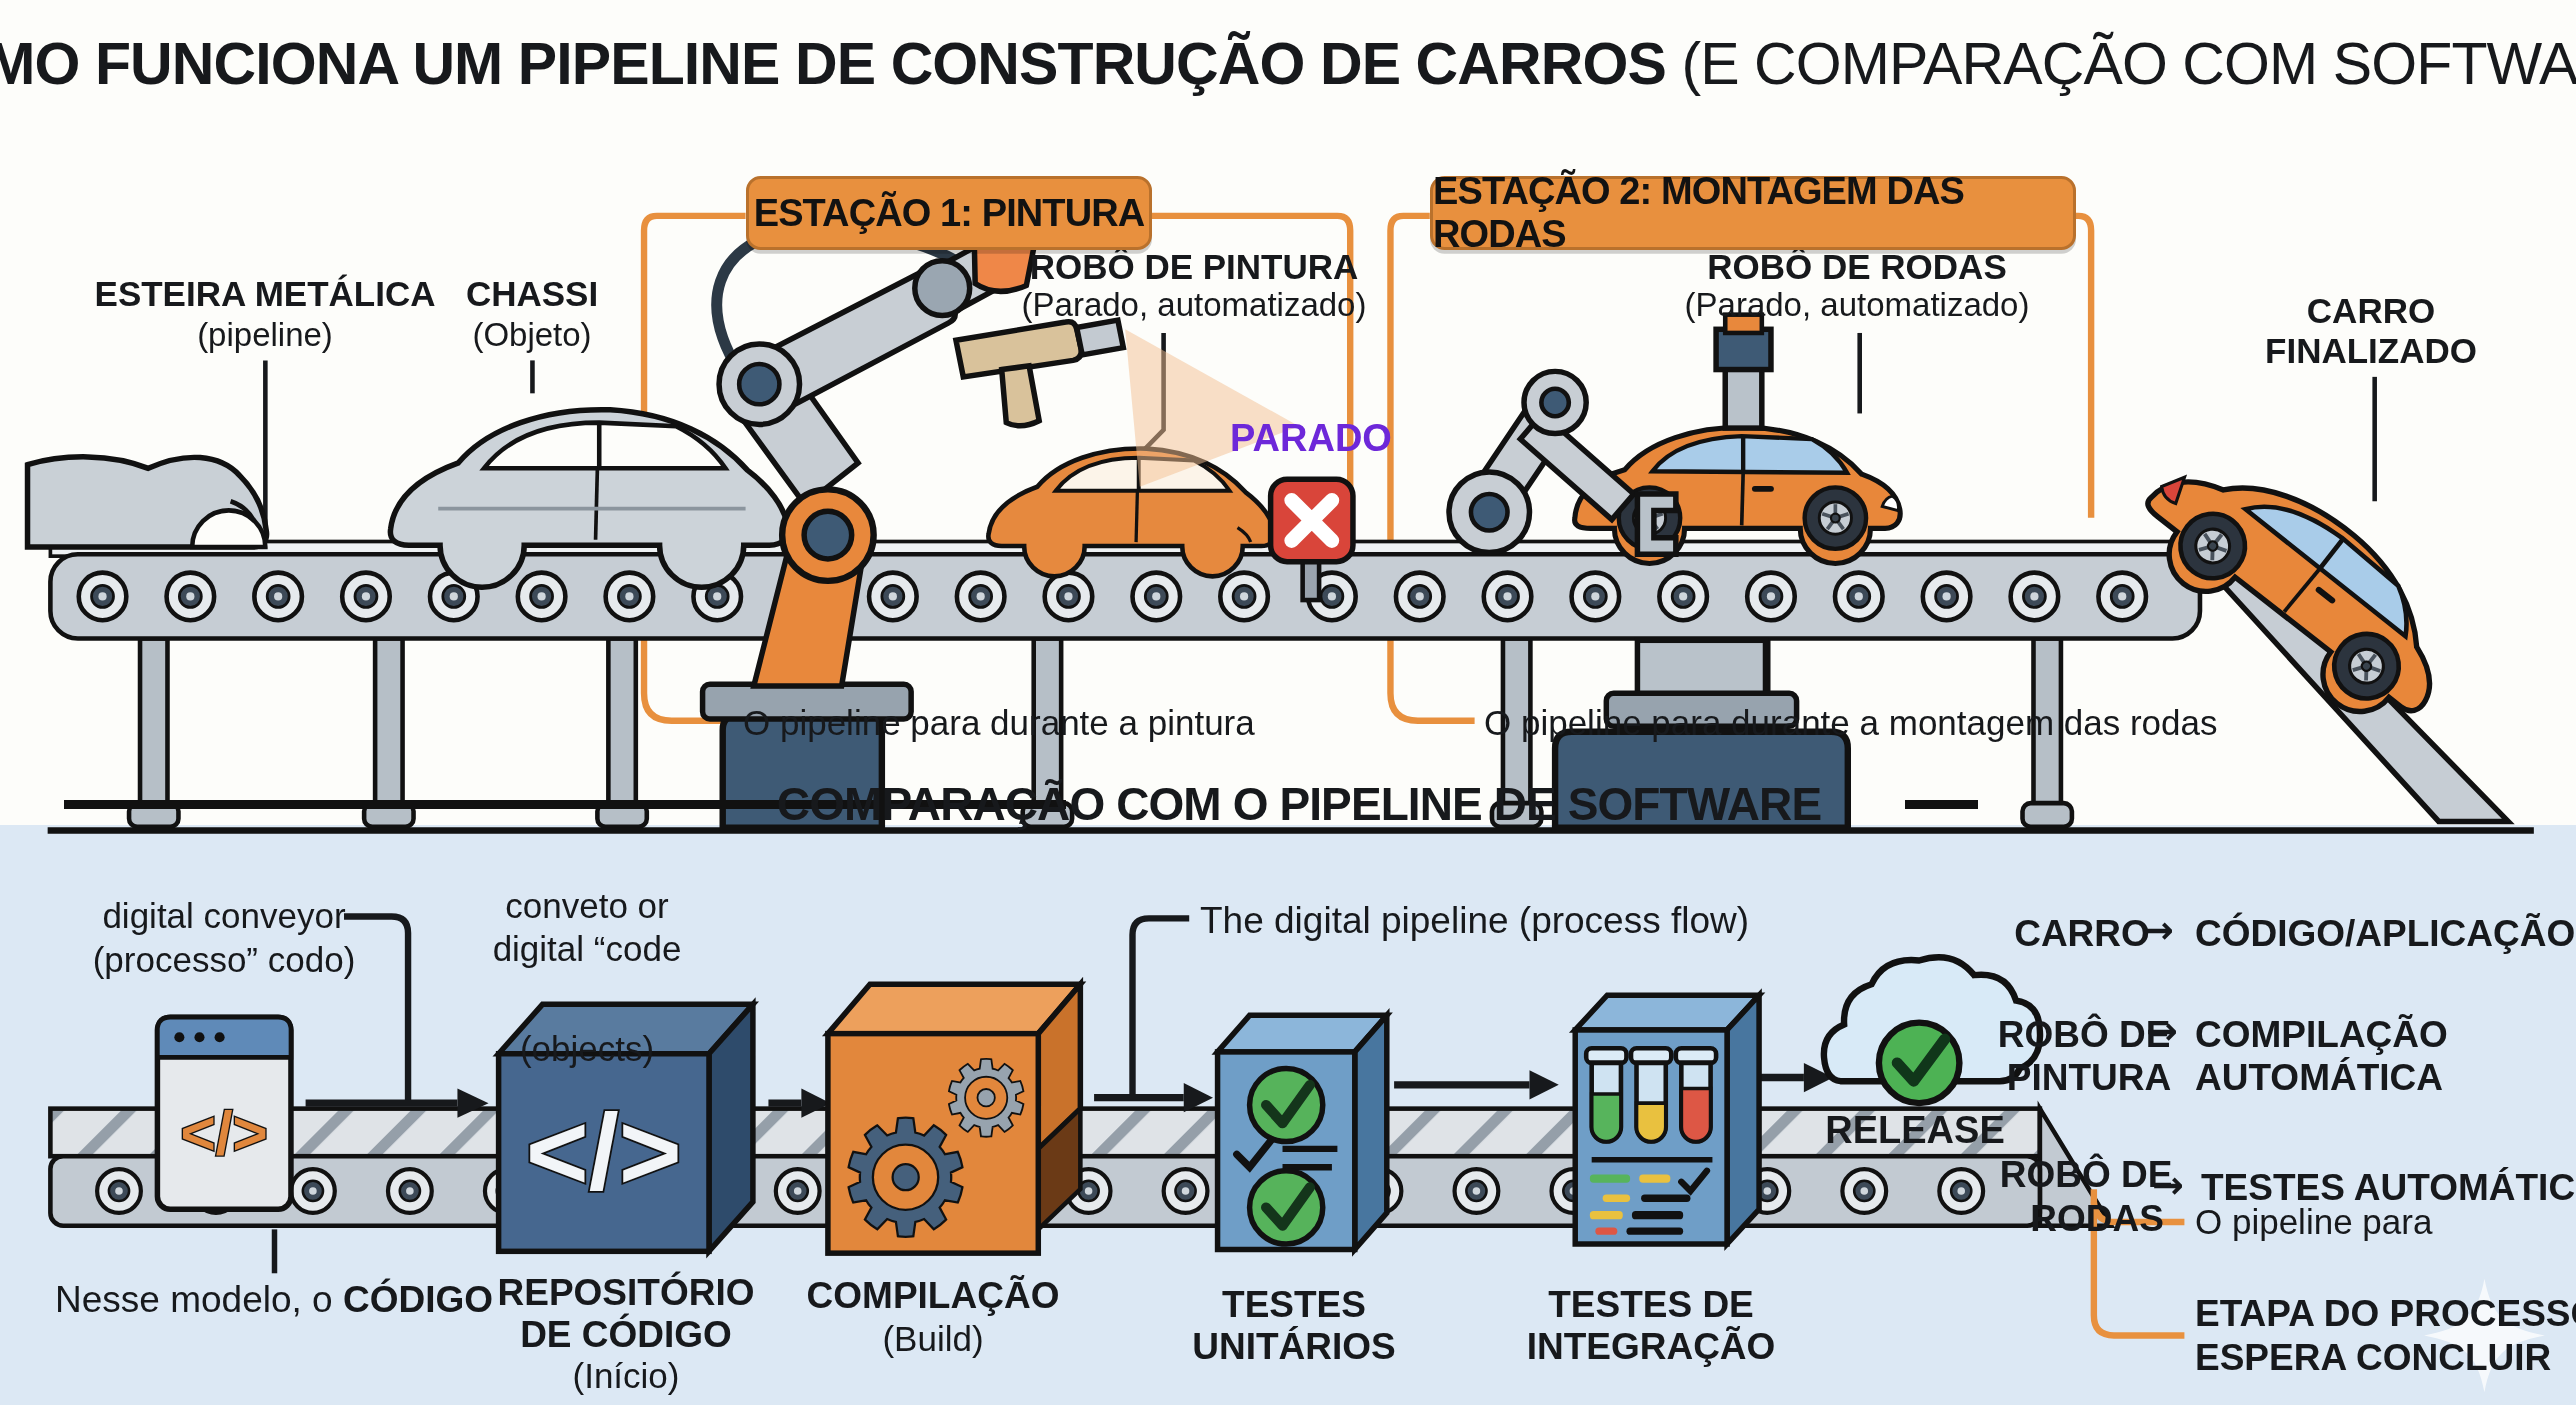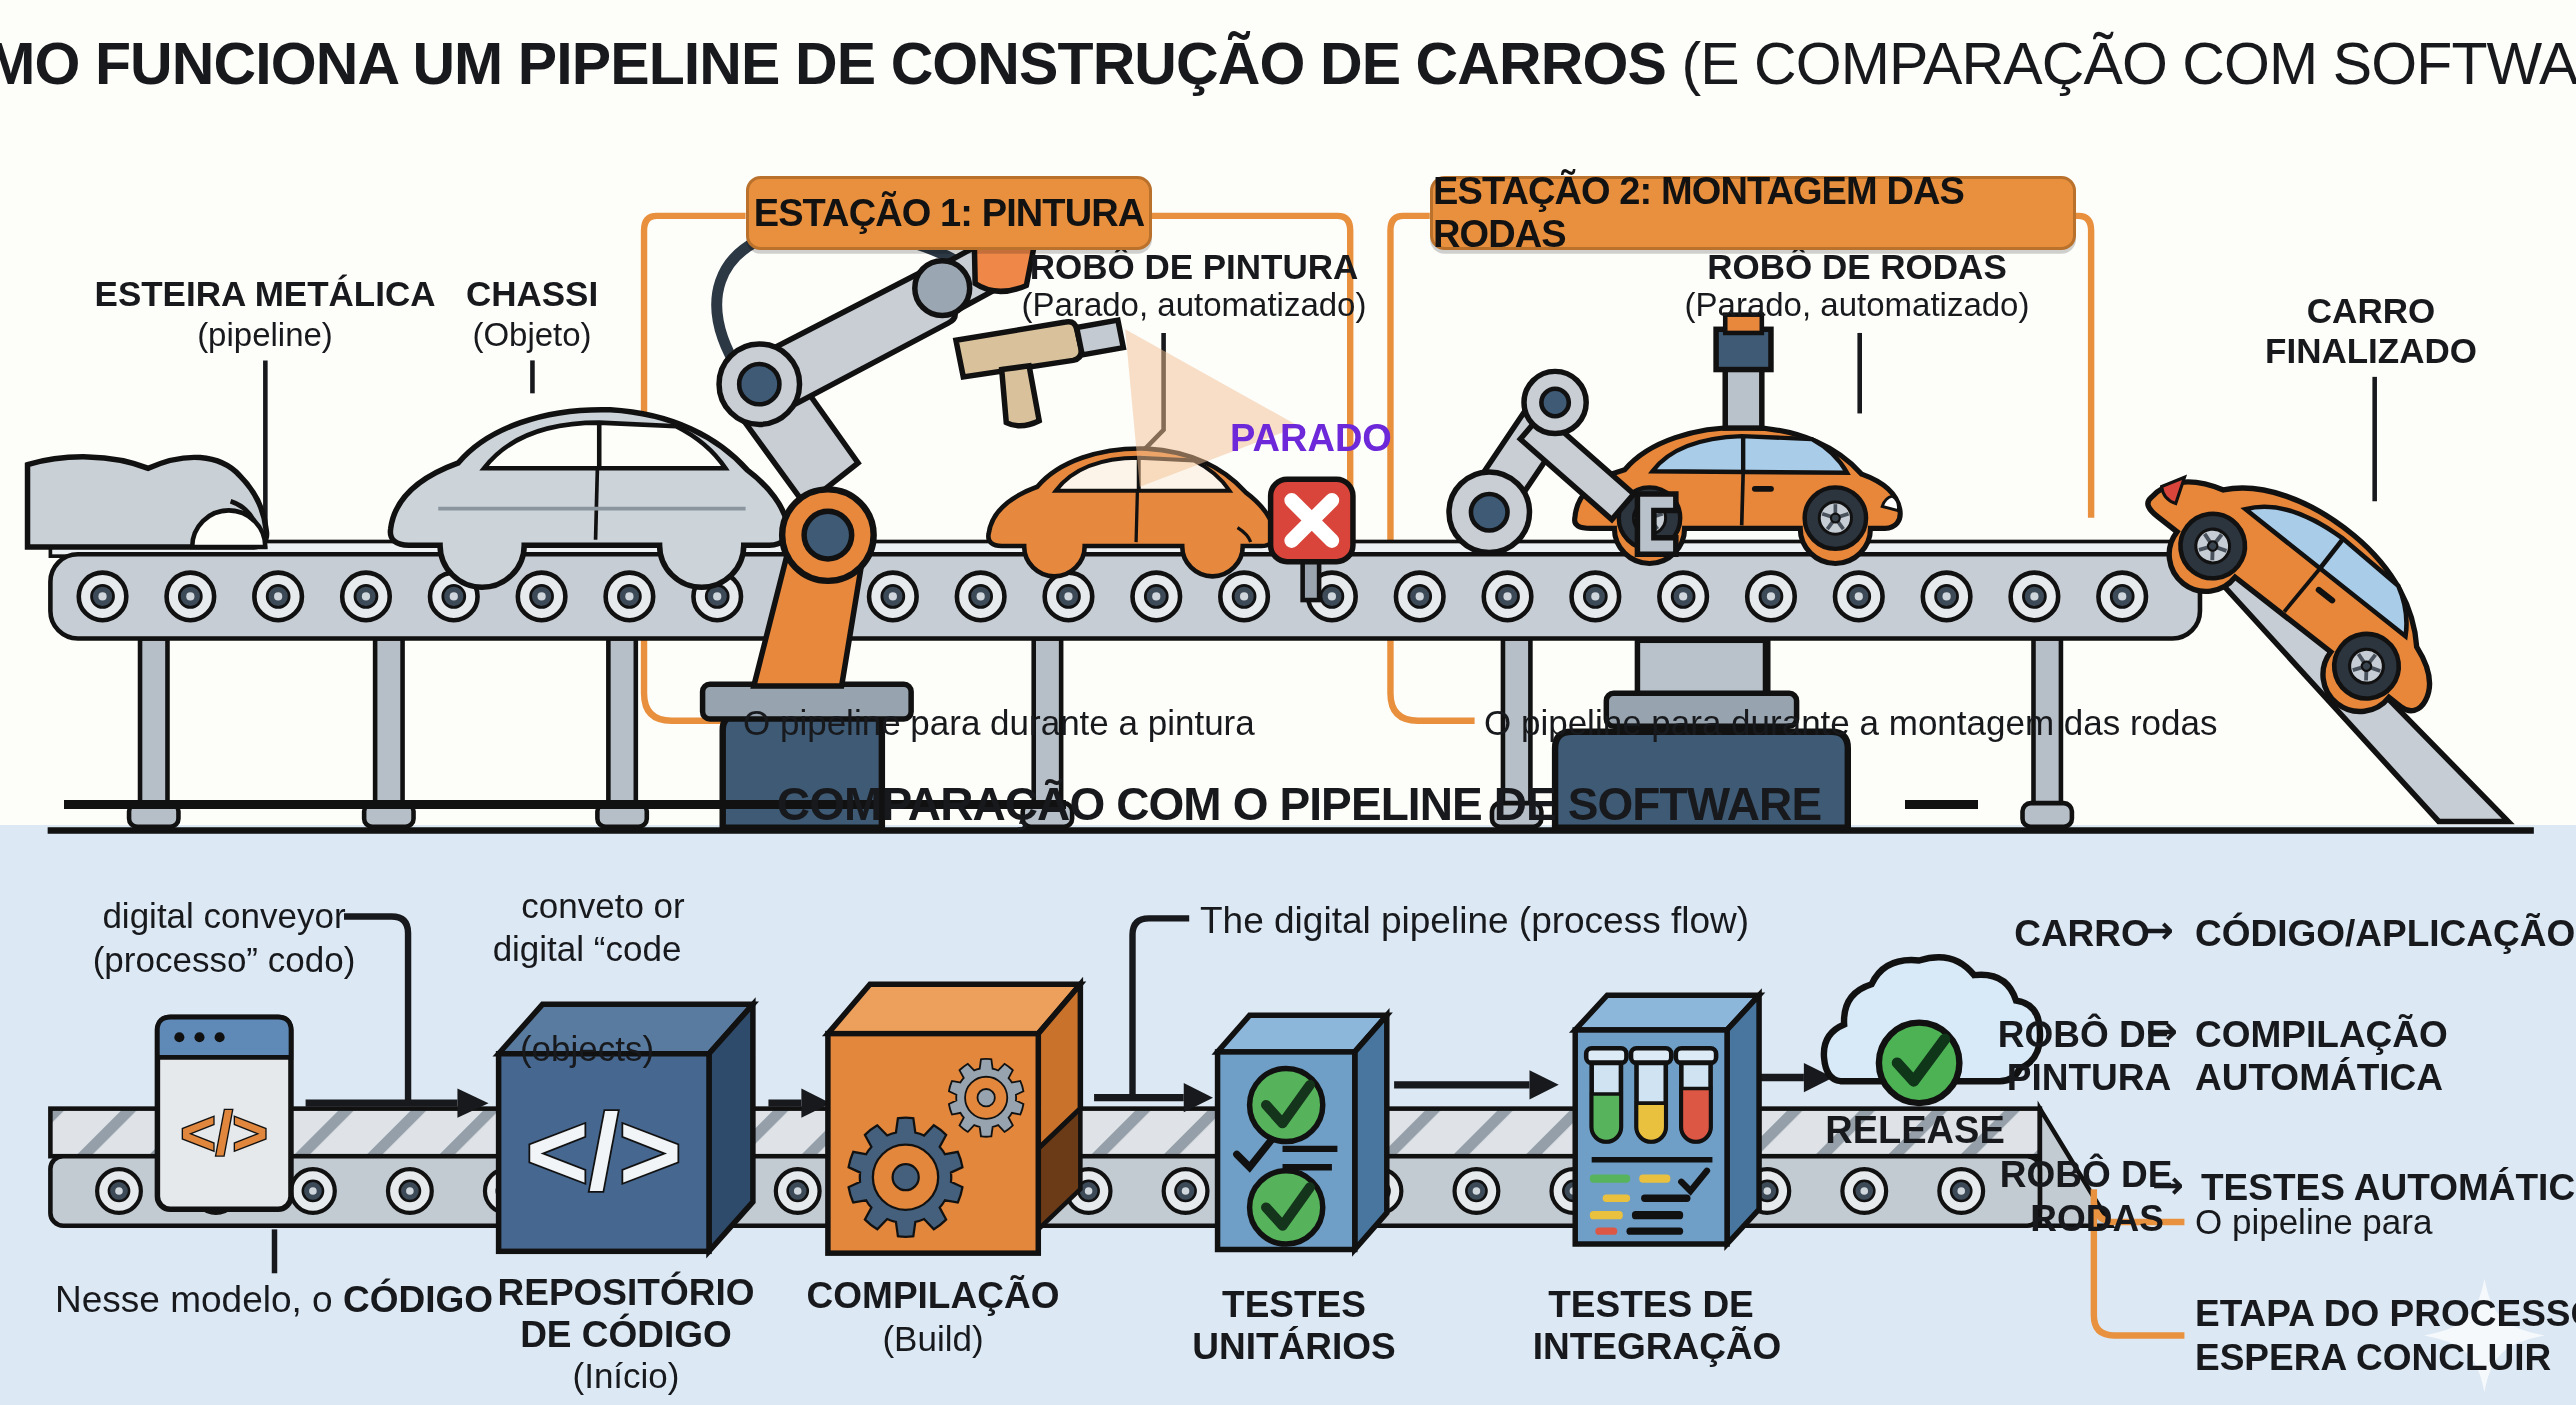--- a/index.html
+++ b/index.html
@@ -361,21 +361,21 @@
   <div class="lbl" style="left:743px;top:703px;font-size:35px;">O pipeline para durante a pintura</div>
   <div class="lbl" style="left:1484px;top:703px;font-size:35px;">O pipeline para durante a montagem das rodas</div>
 
   <div style="position:absolute;left:64px;top:800px;width:1002px;height:9.1px;background:#111;z-index:5;"></div>
   <div class="lbl c b" style="left:1299px;top:779px;font-size:46px;letter-spacing:-0.9px;">COMPARAÇÃO COM O PIPELINE DE SOFTWARE</div>
   <div style="position:absolute;left:1905px;top:800px;width:73px;height:9.1px;background:#111;z-index:5;"></div>
 
   <div class="lbl c" style="left:224px;top:896px;font-size:35px;">digital conveyor</div>
   <div class="lbl c" style="left:224px;top:940px;font-size:35px;">(processo” codo)</div>
 
-  <div class="lbl c" style="left:587px;top:886px;font-size:35px;margin-left:16px;">conveto or</div>
+  <div class="lbl c" style="left:587px;top:886px;font-size:35px;">conveto or</div>
   <div class="lbl c" style="left:587px;top:929px;font-size:35px;">digital “code</div>
   <div class="lbl c" style="left:587px;top:1029px;font-size:35px;">(objects)</div>
 
   <div class="lbl" style="left:1200px;top:900px;font-size:37px;">The digital pipeline (process flow)</div>
 
   <div class="lbl c" style="left:274px;top:1279px;font-size:37px;">
     <span>Nesse modelo, o </span><span class="b">CÓDIGO</span>
   </div>
   <div class="lbl c" style="left:274px;top:1401px;font-size:37px;">é o “objeto” que move</div>
 
@@ -383,21 +383,21 @@
   <div class="lbl c b" style="left:626px;top:1314px;font-size:37px;">DE CÓDIGO</div>
   <div class="lbl c" style="left:626px;top:1356px;font-size:35px;">(Início)</div>
 
   <div class="lbl c b" style="left:933px;top:1275px;font-size:37px;">COMPILAÇÃO</div>
   <div class="lbl c" style="left:933px;top:1319px;font-size:35px;">(Build)</div>
 
   <div class="lbl c b" style="left:1294px;top:1284px;font-size:37px;">TESTES</div>
   <div class="lbl c b" style="left:1294px;top:1326px;font-size:37px;">UNITÁRIOS</div>
 
   <div class="lbl c b" style="left:1651px;top:1284px;font-size:37px;">TESTES DE</div>
-  <div class="lbl c b" style="left:1651px;top:1326px;font-size:37px;margin-left:6px;">INTEGRAÇÃO</div>
+  <div class="lbl c b" style="left:1651px;top:1326px;font-size:37px;">INTEGRAÇÃO</div>
 
   <div class="lbl c b" style="left:1915px;top:1109px;font-size:38px;">RELEASE</div>
 
   <div class="lbl c b" style="left:2082px;top:913px;font-size:37px;">CARRO</div>
   <div class="lbl b arrowglyph" style="left:2142px;top:909px;font-size:38px;">→</div>
   <div class="lbl b" style="left:2195px;top:913px;font-size:37px;">CÓDIGO/APLICAÇÃO</div>
 
   <div class="lbl c b" style="left:2084px;top:1014px;font-size:37px;">ROBÔ DE</div>
   <div class="lbl c b" style="left:2089px;top:1057px;font-size:37px;">PINTURA</div>
   <div class="lbl b arrowglyph" style="left:2146px;top:1010px;font-size:38px;">→</div>

